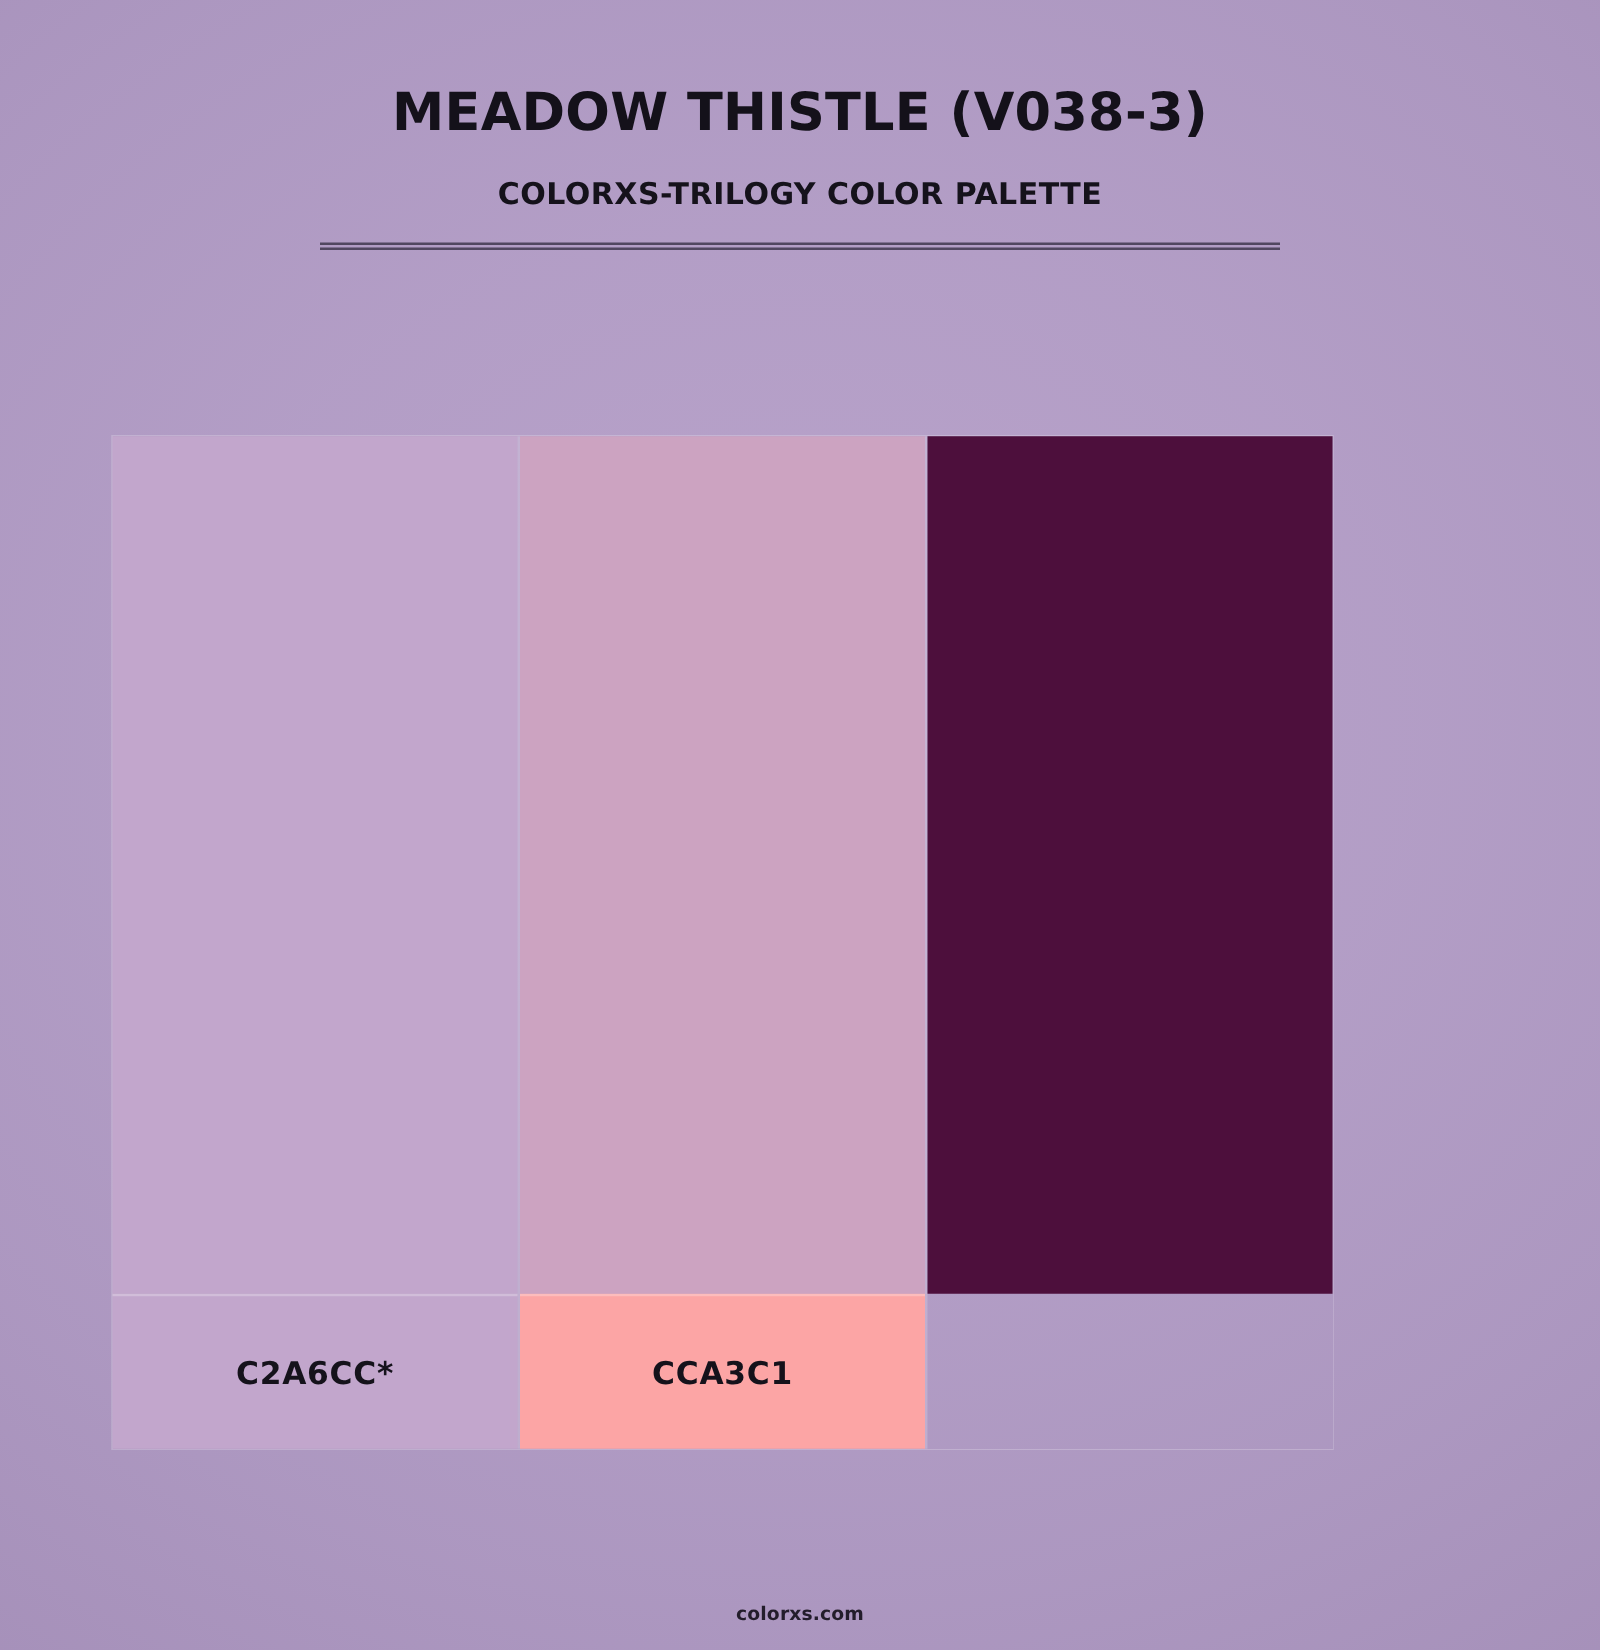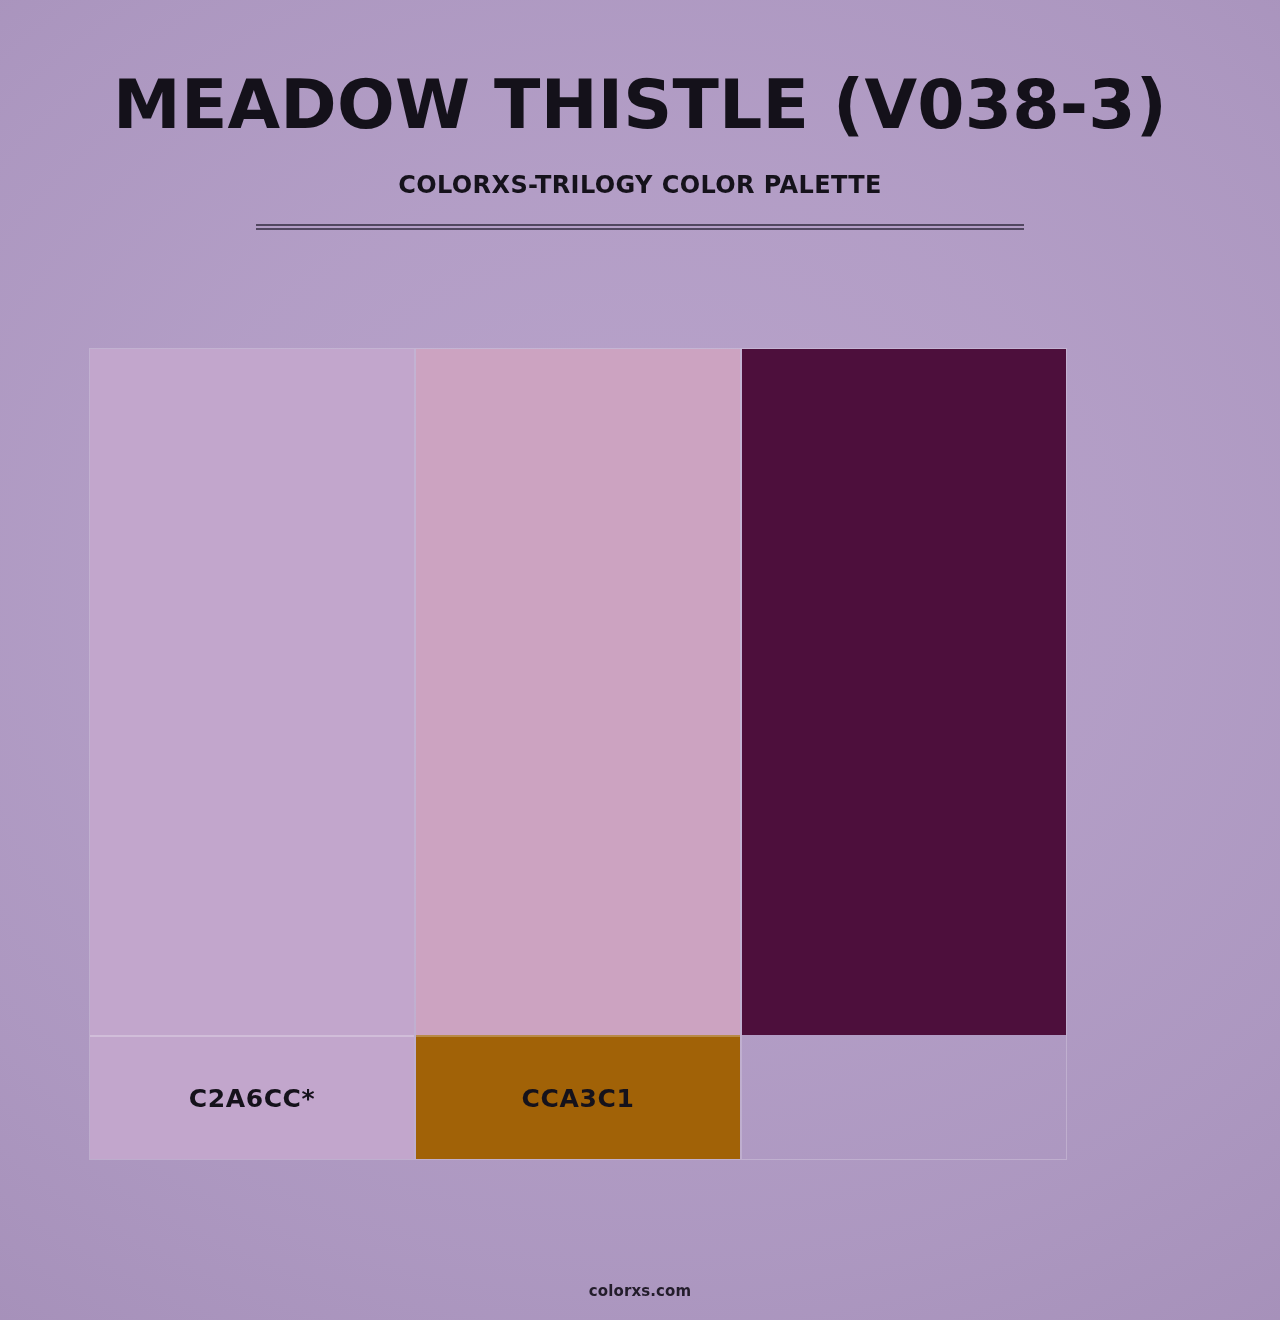--- a/index.html
+++ b/index.html
@@ -40,21 +40,21 @@
   .header {
     position: absolute;
     top: 0;
     left: 0;
     width: 1280px;
     padding-top: 66px;
     text-align: center;
   }
 
   .title {
-    font-size: 68px;
+    font-size: 42px;
     font-weight: 700;
     letter-spacing: 0.2px;
     color: #14111a;
     line-height: 1.15;
     font-family: "DejaVu Sans", "Liberation Sans", sans-serif;
   }
 
   .subtitle {
     margin-top: 27px;
     font-size: 24px;
@@ -152,21 +152,21 @@
   <section class="palette" id="palette">
 
   <div class="swatch-col">
         <div class="swatch-block" style="background-color: rgb(194, 166, 204);"></div>
         <div class="swatch-label-area" style="background-color: rgb(194, 166, 204);">
           <span class="swatch-label" style="color: rgb(21, 18, 27);">C2A6CC*</span>
         </div>
       </div>
       <div class="swatch-col">
         <div class="swatch-block" style="background-color: rgb(204, 163, 193);"></div>
-        <div class="swatch-label-area" style="background-color: #a16207;">
+        <div class="swatch-label-area" style="background-color: #fca5a5;">
           <span class="swatch-label" style="color: rgb(21, 18, 27);">CCA3C1</span>
         </div>
       </div>
       <div class="swatch-col">
         <div class="swatch-block" style="background-color: rgb(77, 15, 60);"></div>
       </div>
     </section>
 
   <footer class="footer">
     <a class="footer-link" href="#">colorxs.com</a>

